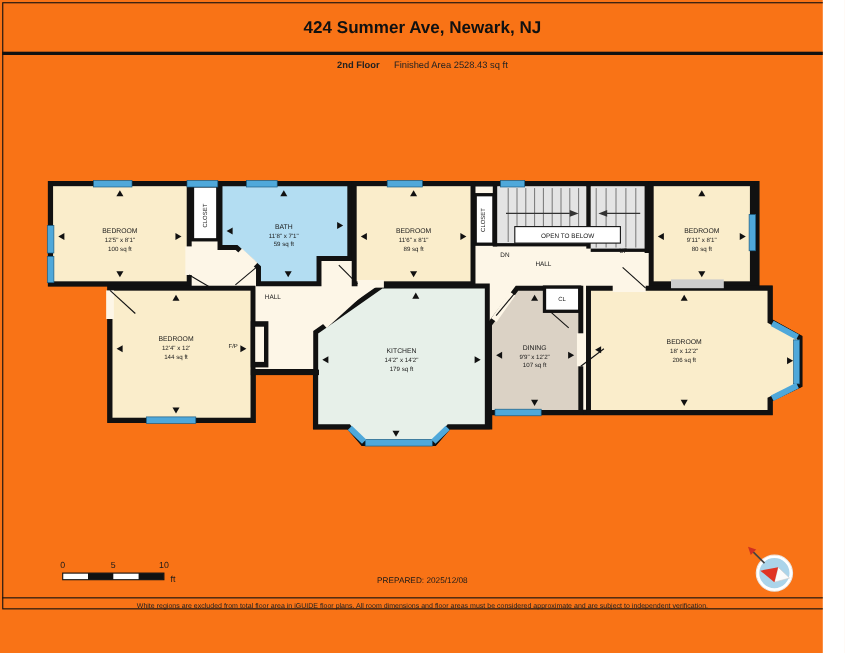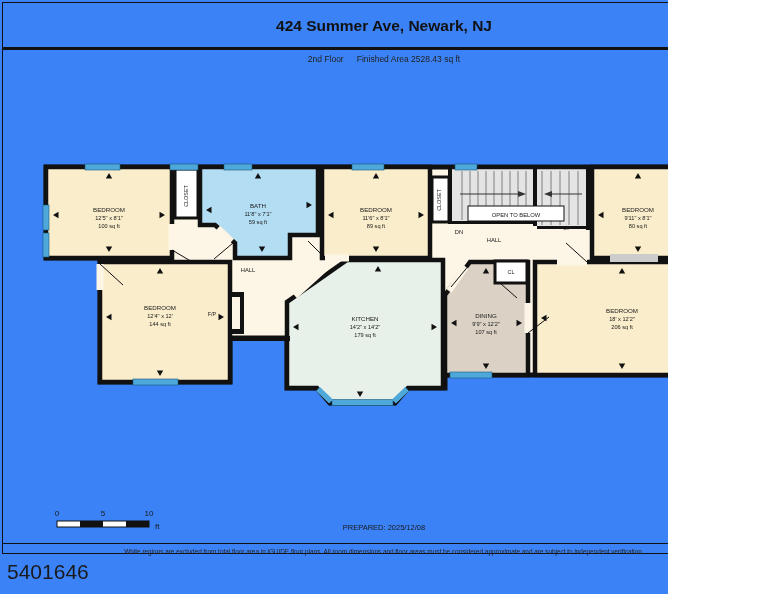--- a/index.html
+++ b/index.html
@@ -1,21 +1,21 @@
 <!DOCTYPE html>
 <html><head>
 <meta charset="utf-8">
 <style>
   html,body{margin:0;padding:0;background:#ffffff;}
-  .page{position:relative;width:668px;height:594px;background:#3b82f6;font-family:"Liberation Sans",sans-serif;overflow:hidden;}
+  .page{position:relative;width:748px;height:594px;background:#f97316;font-family:"Liberation Sans",sans-serif;overflow:hidden;}
   .frame{position:absolute;left:2px;top:2px;width:761px;height:552px;border:1.5px solid #111;box-sizing:border-box;}
   .title{position:absolute;top:17px;left:0;width:768px;text-align:center;font-size:15.5px;font-weight:bold;color:#111;}
   .title-rule{position:absolute;top:47px;left:2px;width:764px;height:2.5px;background:#111;}
   .subtitle{position:absolute;top:54px;left:0;width:768px;display:flex;justify-content:center;gap:13px;font-size:8.5px;color:#222;}
-  .subtitle .floor{font-weight:normal;}
+  .subtitle .floor{font-weight:bold;}
   .plan-svg{position:absolute;left:0;top:0;}
   .disclaimer{position:absolute;top:543px;left:2px;width:764px;border-top:1px solid #111;text-align:center;font-size:6.4px;color:#222;padding-top:3.5px;}
   .plan-id{position:absolute;left:7px;top:560px;font-size:21px;color:#1a1a1a;}
   svg text{font-family:"Liberation Sans",sans-serif;fill:#1a1a1a;}
   .rname{font-size:6.2px;}
   .rdim{font-size:5.6px;}
   .lbl{font-size:5.8px;}
   .vlbl{font-size:5.4px;}
   .obt{font-size:5.8px;}
   .wall{stroke:#111;stroke-linejoin:miter;}
@@ -214,14 +214,13 @@
       <line x1="-9" y1="-9" x2="-20" y2="-20" stroke="#444" stroke-width="1.5"></line>
       <path d="M-24 -24 L-16.5 -21.5 L-21.5 -16.5 Z" fill="#D03020"></path>
       <g transform="rotate(14)">
         <path d="M2 -6 L14.5 1 L2 8 Z" fill="#FBFBFB" stroke="#C9C9C9" stroke-width="0.5"></path>
         <path d="M-13 1 L2 -6 L2 8 Z" fill="#E03424"></path>
       </g>
     </g>
   </svg>
 
   <div class="disclaimer">White regions are excluded from total floor area in iGUIDE floor plans. All room dimensions and floor areas must be considered approximate and are subject to independent verification.</div>
-  <div class="plan-id">5401646</div>
 </div>
 
 </body></html>

